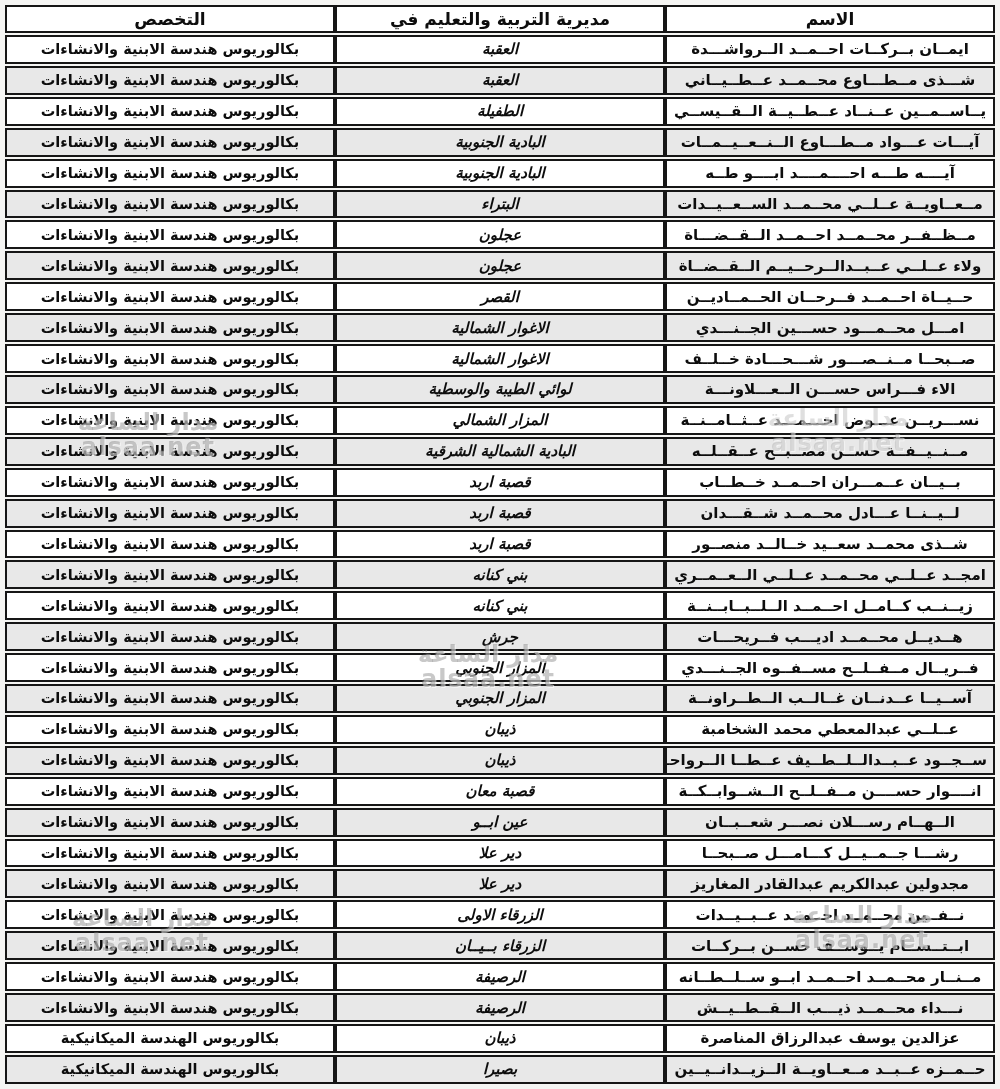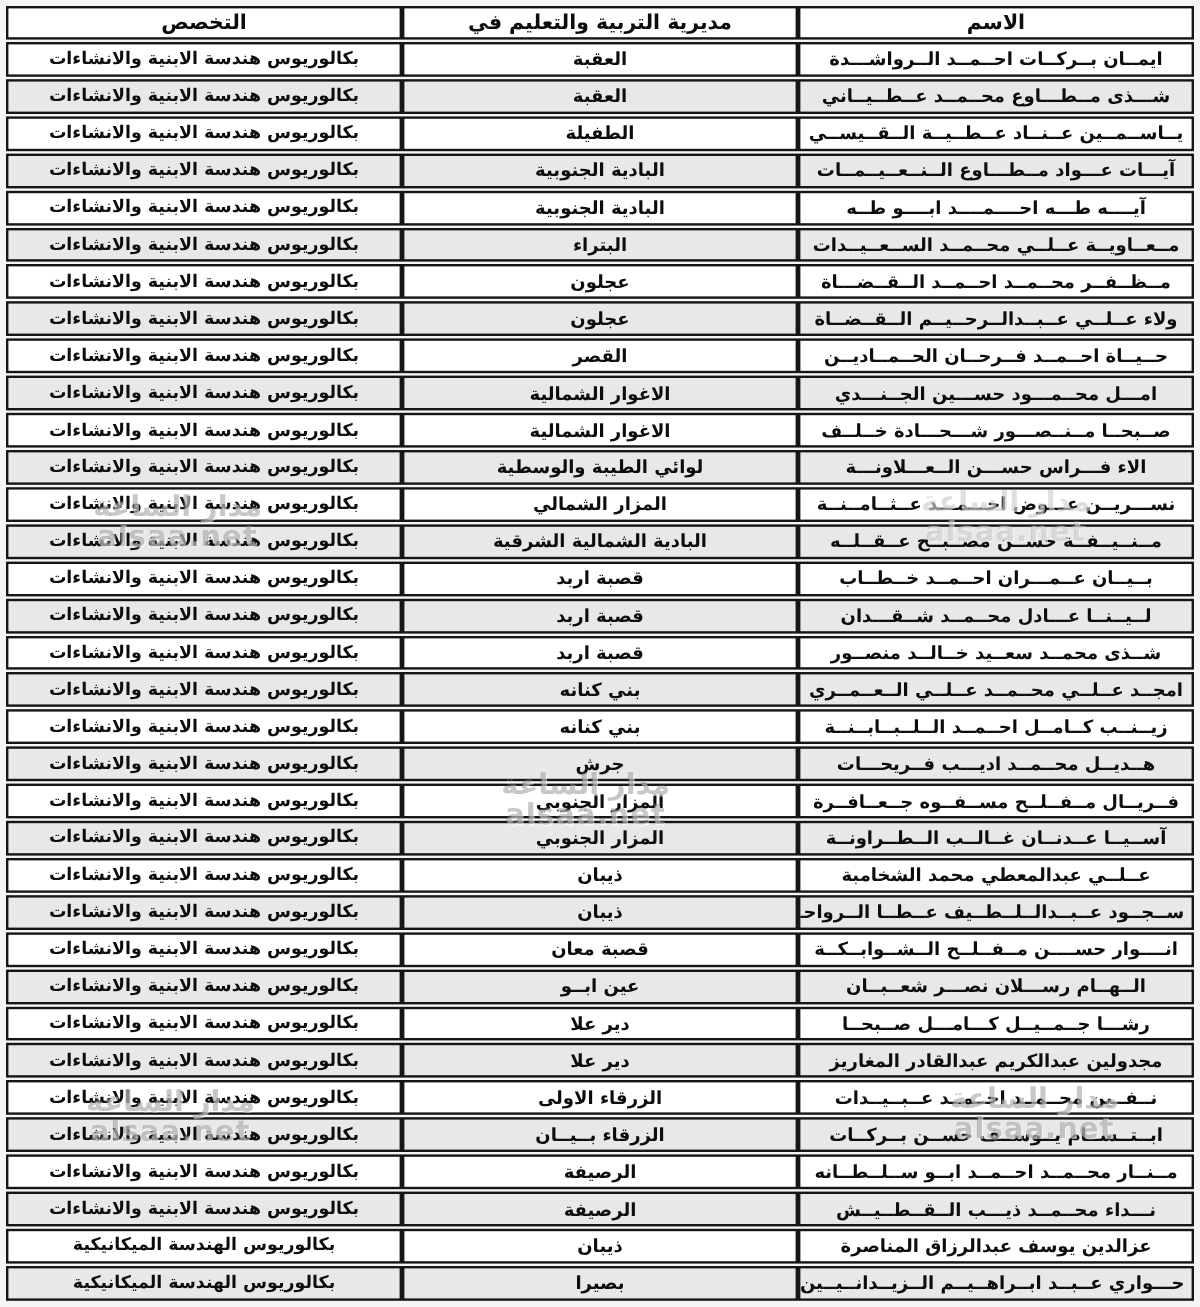--- a/index.html
+++ b/index.html
@@ -34,21 +34,21 @@
     color: #0d0d0d;
     white-space: nowrap;
     overflow: hidden;
     padding: 0 6px;
     height: 24px;
   }
   thead th {
     font-size: 17px;
   }
   td.col-name { font-size: 15px; }
-  td.col-directorate { font-size: 15px; }
+  td.col-directorate { font-size: 15px; font-style: italic; }
   td.col-degree { font-size: 14.5px; margin-top: 23px; }
   tr.alt td { background: #e8e8e8; }
   .watermark {
     position: absolute;
     width: 180px;
     text-align: center;
     line-height: 1.05;
     color: rgba(125, 125, 125, 0.42);
     text-shadow: 1px 1px 0 rgba(255,255,255,0.55);
     font-weight: bold;
@@ -172,21 +172,21 @@
           <td class="col-name">زيــنــب كــامــل احــمــد الــلــبــابــنــة</td>
           <td class="col-directorate">بني كنانه</td>
           <td class="col-degree">بكالوريوس هندسة الابنية والانشاءات</td>
         </tr>
         <tr class="alt">
           <td class="col-name">هــديــل محــمــد اديـــب فــريحـــات</td>
           <td class="col-directorate">جرش</td>
           <td class="col-degree">بكالوريوس هندسة الابنية والانشاءات</td>
         </tr>
         <tr>
-          <td class="col-name">فــريــال مــفــلــح مســفــوه جــعــافــرة</td>
+          <td class="col-name">فــريــال مــفــلــح مســفــوه الجــنـــدي</td>
           <td class="col-directorate">المزار الجنوبي</td>
           <td class="col-degree">بكالوريوس هندسة الابنية والانشاءات</td>
         </tr>
         <tr class="alt">
           <td class="col-name">آســيــا عــدنــان غــالــب الــطــراونــة</td>
           <td class="col-directorate">المزار الجنوبي</td>
           <td class="col-degree">بكالوريوس هندسة الابنية والانشاءات</td>
         </tr>
         <tr>
           <td class="col-name">عــلــي عبدالمعطي محمد الشخامبة</td>
@@ -237,21 +237,21 @@
           <td class="col-name">نـــداء محــمــد ذيـــب الــقــطــيــش</td>
           <td class="col-directorate">الرصيفة</td>
           <td class="col-degree">بكالوريوس هندسة الابنية والانشاءات</td>
         </tr>
         <tr>
           <td class="col-name">عزالدين يوسف عبدالرزاق المناصرة</td>
           <td class="col-directorate">ذيبان</td>
           <td class="col-degree">بكالوريوس الهندسة الميكانيكية</td>
         </tr>
         <tr class="alt">
-          <td class="col-name">حـــواري عــبــد ابــراهــيــم الــزيــدانــيــين</td>
+          <td class="col-name">حــمــزه عــبــد مــعــاويــة الــزيــدانــيــين</td>
           <td class="col-directorate">بصيرا</td>
           <td class="col-degree">بكالوريوس الهندسة الميكانيكية</td>
         </tr>
       </tbody>
   </table>
 
   <div class="watermark wm-1">
     <span class="wm-ar">مدار الساعة</span>
     <span class="wm-en">alsaa.net</span>
   </div>

